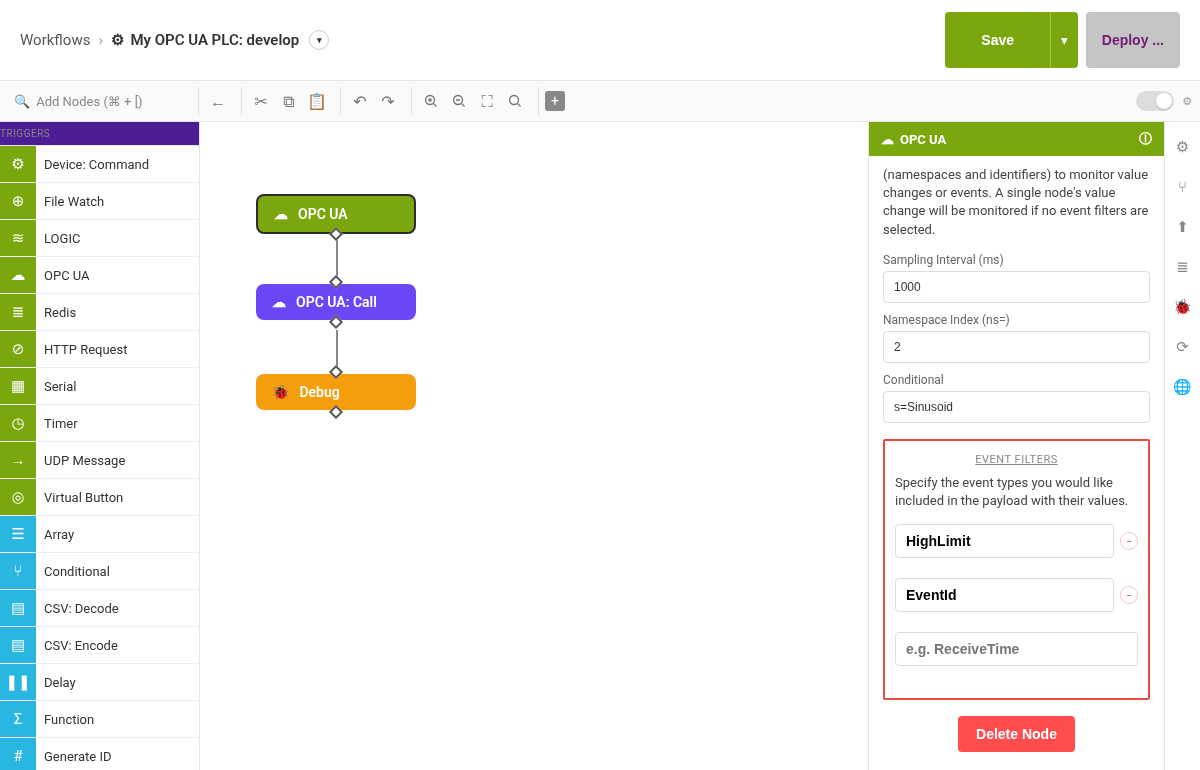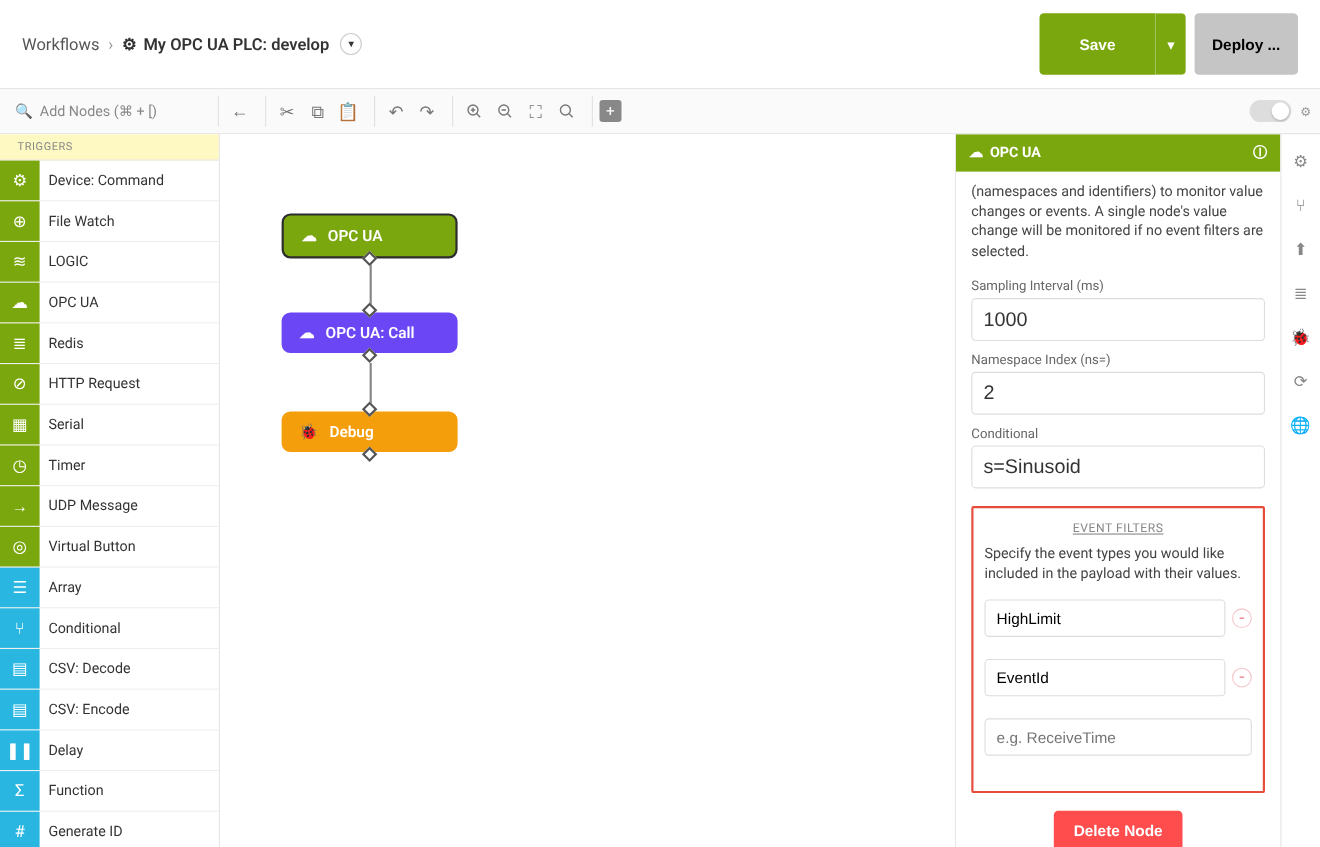--- a/index.html
+++ b/index.html
@@ -8,35 +8,35 @@
 .header { display: flex; align-items: center; padding: 12px 20px; border-bottom: 1px solid #e5e5e5; }
 .breadcrumb { display: flex; align-items: center; gap: 8px; font-size: 15px; color: #555; }
 .breadcrumb-sep { color: #999; }
 .breadcrumb-title { font-weight: 600; color: #333; display: flex; align-items: center; gap: 6px; }
 .breadcrumb-dropdown { width: 20px; height: 20px; border: 1px solid #ccc; border-radius: 10px; display: flex; align-items: center; justify-content: center; font-size: 9px; margin-left: 4px; }
 .header-actions { margin-left: auto; display: flex; gap: 8px; }
 .btn-save { background: #7ba70e; color: #fff; border: none; padding: 8px 36px; border-radius: 4px; font-weight: 600; font-size: 14px; }
 .btn-save-drop { background: #7ba70e; border: none; border-left: 1px solid rgba(255,255,255,0.3); color: #fff; padding: 8px 10px; border-radius: 0 4px 4px 0; }
 .btn-save-group { display: flex; }
 .btn-save-group .btn-save { border-radius: 4px 0 0 4px; }
-.btn-deploy { background: #c5c5c5; color: #000000; border: none; padding: 20px 16px; border-radius: 4px; font-weight: 600; font-size: 14px; }
+.btn-deploy { background: #c5c5c5; color: #701a75; border: none; padding: 20px 16px; border-radius: 4px; font-weight: 600; font-size: 14px; }
 
 .toolbar { display: flex; align-items: center; padding: 6px 8px; border-bottom: 1px solid #e5e5e5; gap: 4px; background: #fafafa; }
 .add-nodes { display: flex; align-items: center; gap: 6px; padding: 4px 6px; color: #888; font-size: 13px; flex: 0 0 186px; }
 .toolbar-group { display: flex; align-items: center; gap: 2px; padding: 0 6px; border-left: 1px solid #e0e0e0; height: 28px; }
 .toolbar-btn { width: 26px; height: 26px; display: flex; align-items: center; justify-content: center; color: #777; border-radius: 3px; }
 .toolbar-spacer { flex: 1; }
 .toggle { width: 38px; height: 20px; background: #ddd; border-radius: 10px; position: relative; margin-right: 4px; }
 .toggle::after { content: ''; position: absolute; width: 16px; height: 16px; background: #fff; border-radius: 50%; top: 2px; right: 2px; box-shadow: 0 1px 2px rgba(0,0,0,0.2); }
 .gear-tiny { font-size: 11px; color: #999; }
 
 .main-layout { display: flex; height: calc(770px - 58px - 41px); }
 
 .sidebar { width: 200px; border-right: 1px solid #e5e5e5; overflow-y: auto; background: #fff; }
-.sidebar-section { padding: 6px 16px; font-size: 10px; color: #888; background: #fef9c3; letter-spacing: 0.5px; text-transform: uppercase; border-bottom: 1px solid #e5e5e5; }
+.sidebar-section { padding: 6px 0; font-size: 10px; color: #888; background: #4c1d95; letter-spacing: 0.5px; text-transform: uppercase; border-bottom: 1px solid #e5e5e5; }
 .sidebar-item { display: flex; align-items: center; border-bottom: 1px solid #eee; cursor: pointer; }
 .sidebar-icon { width: 36px; height: 36px; display: flex; align-items: center; justify-content: center; color: #fff; font-size: 15px; }
 .sidebar-label { padding-left: 8px; font-size: 13px; color: #333; }
 .trigger .sidebar-icon { background: #7ba70e; }
 .logic .sidebar-icon { background: #29b6e0; }
 
 .canvas { flex: 1; position: relative; background: #fff; }
 .node { position: absolute; border-radius: 8px; display: flex; align-items: center; padding: 10px 16px; color: #fff; font-weight: 600; font-size: 14px; gap: 10px; min-width: 160px; }
 .node-opcua { background: #7ba70e; border: 2px solid #2d2d2d; top: 72px; left: 56px; }
 .node-call { background: #6b46f5; top: 162px; left: 56px; }
@@ -48,26 +48,26 @@
 .line1 { top: 118px; height: 50px; }
 .line2 { top: 208px; height: 50px; }
 .footer-badge { position: absolute; bottom: 8px; right: 10px; background: #ff7b00; color: #fff; font-size: 10px; padding: 2px 8px; border-radius: 2px; font-family: monospace; text-decoration: underline; }
 
 .panel { width: 296px; border-left: 1px solid #e5e5e5; display: flex; flex-direction: column; overflow-y: auto; }
 .panel-header { background: #7ba70e; color: #fff; padding: 8px 12px; font-weight: 700; font-size: 13px; display: flex; align-items: center; justify-content: space-between; text-transform: uppercase; }
 .panel-header-left { display: flex; align-items: center; gap: 6px; }
 .panel-body { padding: 10px 14px; }
 .panel-desc { font-size: 13px; color: #444; line-height: 1.4; margin-bottom: 14px; }
 .field-label { font-size: 12px; color: #666; margin-bottom: 4px; margin-top: 10px; display: block; }
-.field-input { width: 100%; padding: 8px 10px; border: 1px solid #ddd; border-radius: 4px; font-size: 18px; color: #333; }
+.field-input { width: 100%; padding: 8px 10px; border: 1px solid #ddd; border-radius: 4px; font-size: 12px; color: #333; }
 .event-filters-box { border: 2px solid #e74c3c; border-radius: 2px; padding: 12px 10px; margin-top: 16px; }
 .event-filters-title { text-align: center; font-size: 11px; color: #888; letter-spacing: 0.5px; margin-bottom: 8px; text-decoration: underline; }
 .event-filters-desc { font-size: 13px; color: #444; line-height: 1.4; margin-bottom: 14px; }
 .filter-row { display: flex; align-items: center; gap: 6px; margin-bottom: 20px; }
-.filter-input { flex: 1; padding: 8px 10px; border: 1px solid #ddd; border-radius: 4px; font-size: 14px; }
+.filter-input { flex: 1; padding: 8px 10px; border: 1px solid #ddd; border-radius: 4px; font-size: 14px; font-weight: bold; }
 .filter-remove { width: 18px; height: 18px; border: 1px solid #f5c6cb; border-radius: 50%; display: flex; align-items: center; justify-content: center; color: #dc3545; font-size: 10px; }
 .btn-delete { display: block; margin: 16px auto 8px; background: #ff4d4d; color: #fff; border: none; padding: 10px 18px; border-radius: 4px; font-weight: 600; font-size: 14px; }
 
 .right-rail { width: 36px; border-left: 1px solid #e5e5e5; display: flex; flex-direction: column; align-items: center; padding-top: 16px; gap: 22px; color: #888; font-size: 15px; }
 .right-rail div { cursor: pointer; }
 
 svg { display: block; }
 </style>
 </head>
 <body>

